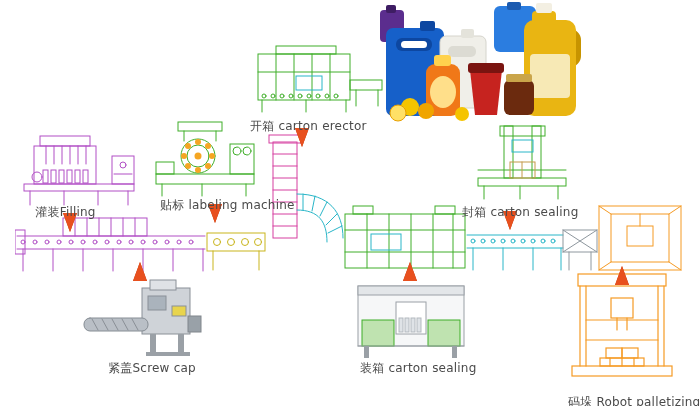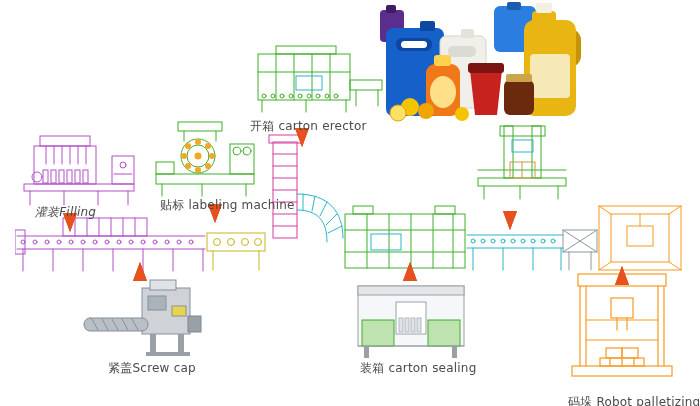--- a/index.html
+++ b/index.html
@@ -357,20 +357,21 @@
   </div>
 
   <div class="arrow-down" style="left:63px;top:213px;"></div>
   <div class="arrow-down" style="left:208px;top:204px;"></div>
   <div class="arrow-down" style="left:295px;top:128px;"></div>
   <div class="arrow-down" style="left:503px;top:211px;"></div>
   <div class="arrow-up" style="left:133px;top:262px;"></div>
   <div class="arrow-up" style="left:403px;top:262px;"></div>
   <div class="arrow-up" style="left:615px;top:266px;"></div>
 
-  <div class="lbl" style="left:18px;top:204px;width:95px;font-style:italic;">灌装Filling</div>
+  <div class="lbl" style="left:18px;top:204px;width:95px;">灌装Filling</div>
   <div class="lbl" style="left:160px;top:197px;width:110px;text-align:right;">贴标 labeling machine</div>
   <div class="lbl" style="left:250px;top:118px;width:110px;">开箱 carton erector</div>
+  <div class="lbl" style="left:462px;top:204px;width:110px;">封箱 carton sealing</div>
   <div class="lbl" style="left:102px;top:360px;width:100px;">紧盖Screw cap</div>
   <div class="lbl" style="left:360px;top:360px;width:110px;">装箱 carton sealing</div>
   <div class="lbl" style="left:568px;top:386px;width:120px;margin-top:8px;">码垛 Robot palletizing</div>
 
 </div>
 
 </body></html>

